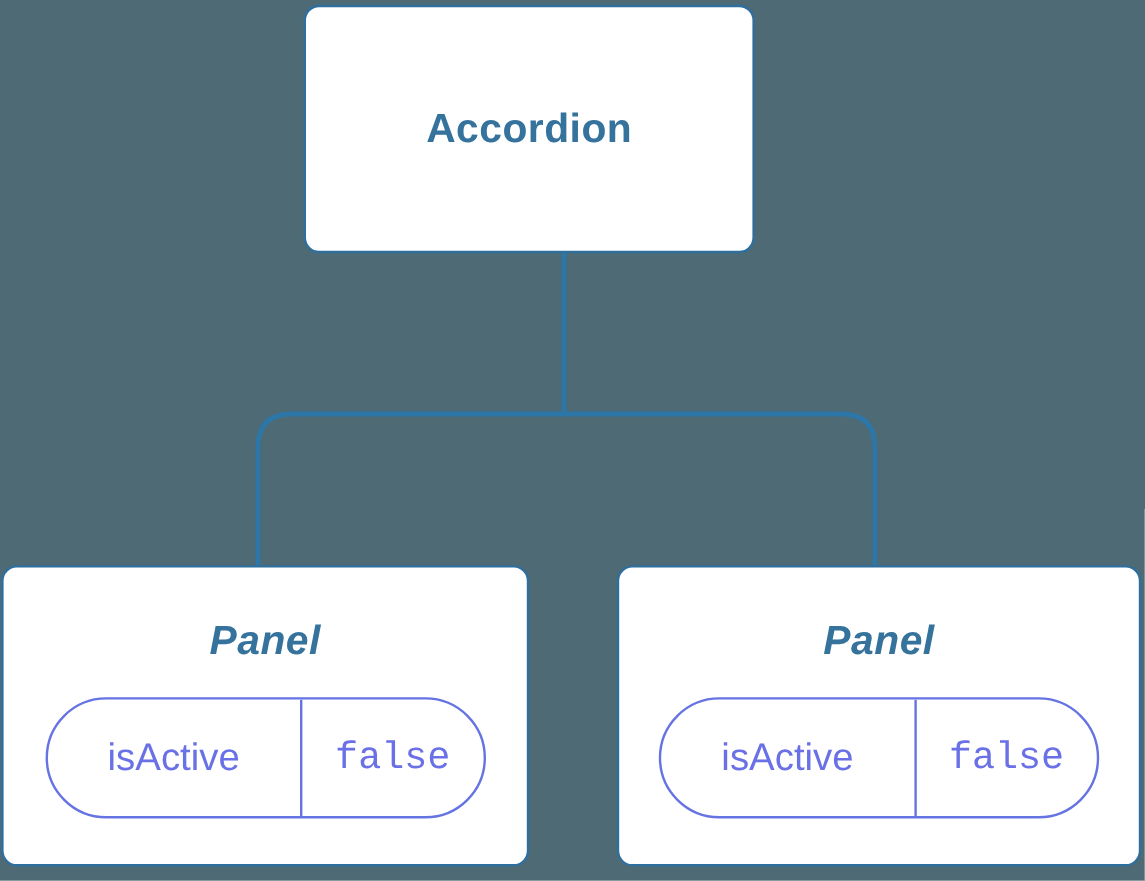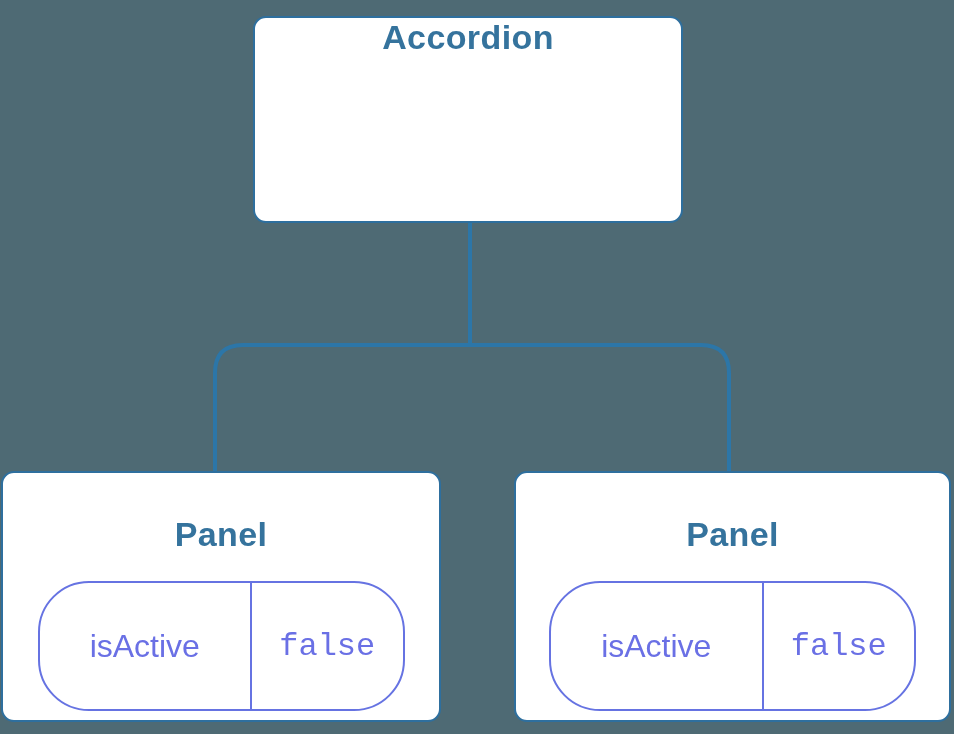--- a/index.html
+++ b/index.html
@@ -19,44 +19,43 @@
   }
   .node {
     position: absolute;
     background: #ffffff;
     border: 2.5px solid #2e6f9e;
     border-radius: 13px;
     box-sizing: border-box;
   }
   .root-node {
     left: 253px; top: 4px;
-    width: 430px; height: 207px;
+    width: 376px; height: 207px;
     display: flex;
-    align-items: flex-start;
+    align-items: center;
     justify-content: center;
-    margin-top: 12px;
   }
   .node-title {
     color: #35739d;
     font-size: 34px;
     font-weight: 600;
     letter-spacing: 0.4px;
   }
   .panel {
     display: flex;
     flex-direction: column;
     align-items: center;
   }
   .panel-left  { left: 1px;   top: 471px; width: 440px; height: 251px; }
   .panel-right { left: 514px; top: 471px; width: 437px; height: 251px; }
-  .panel .node-title { margin-top: 42px; }
+  .panel .node-title { margin-top: 42px; font-style: italic; }
   .state-pill {
     margin-top: 27px;
     width: 367px;
-    height: 130px;
+    height: 101px;
     box-sizing: border-box;
     background: #ffffff;
     border: 2px solid #6673e2;
     border-radius: 51px;
     display: flex;
     overflow: hidden;
   }
   .pill-cell {
     display: flex;
     align-items: center;

